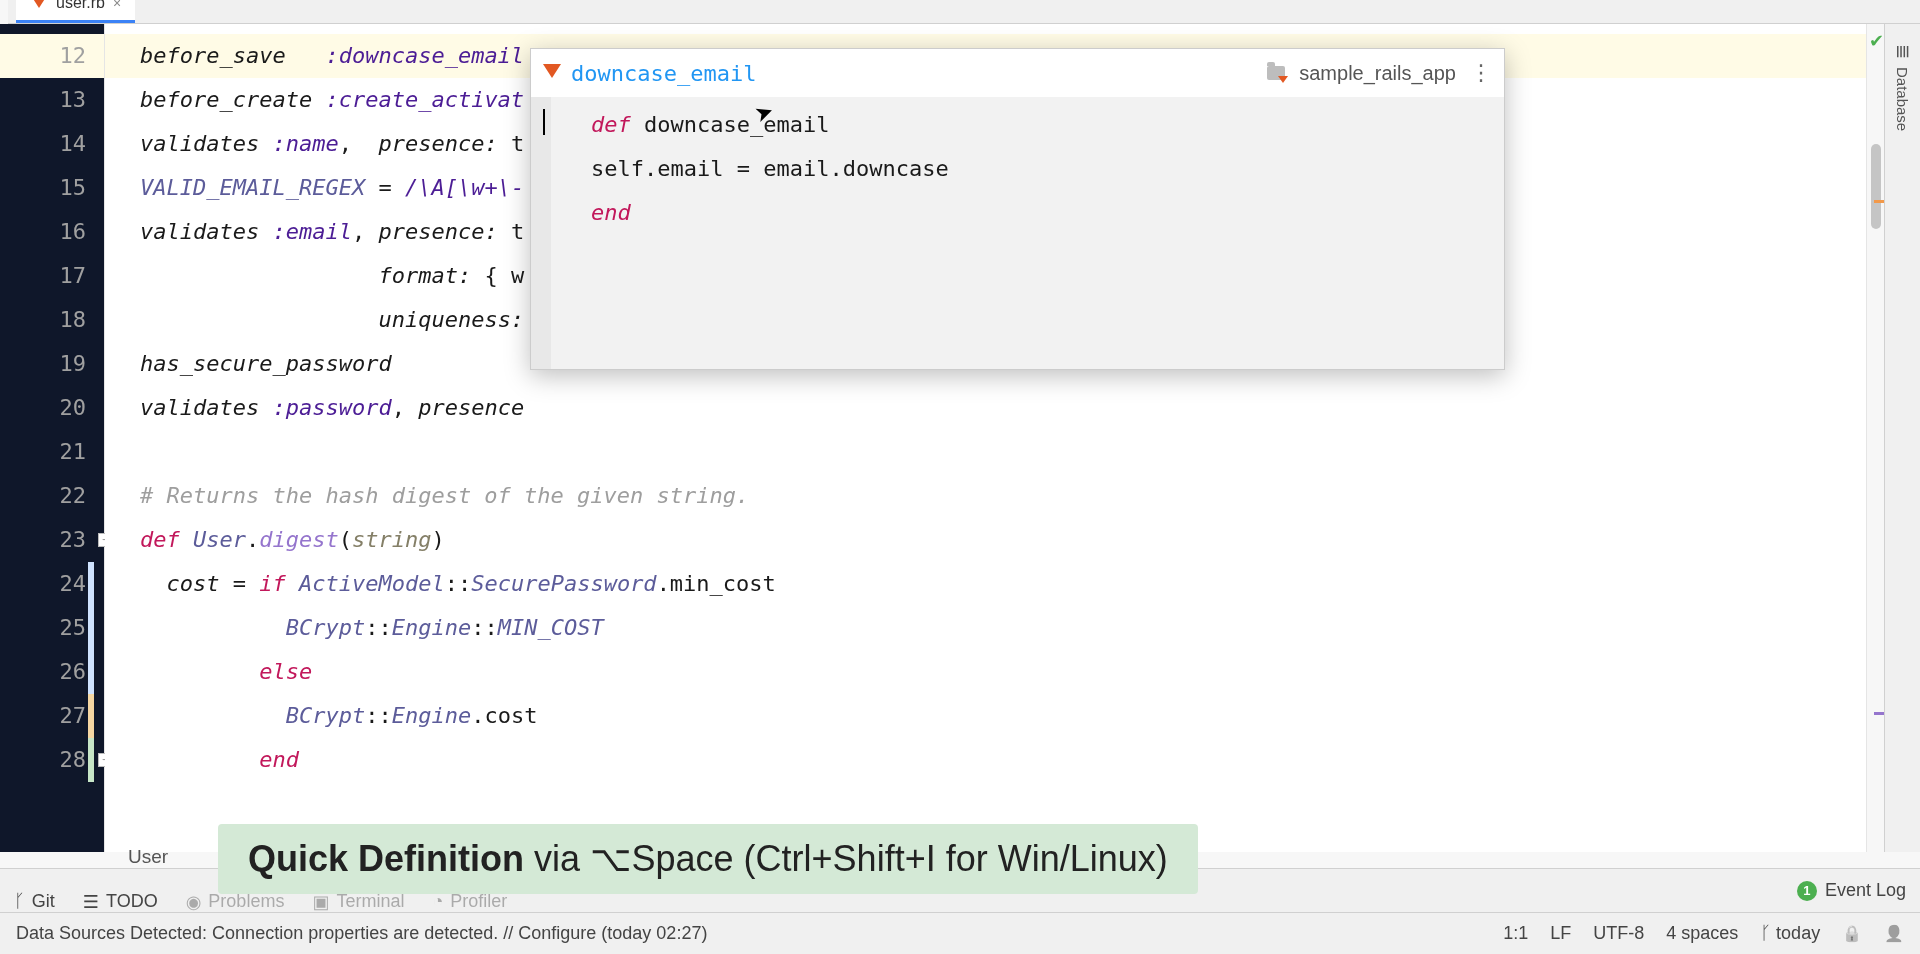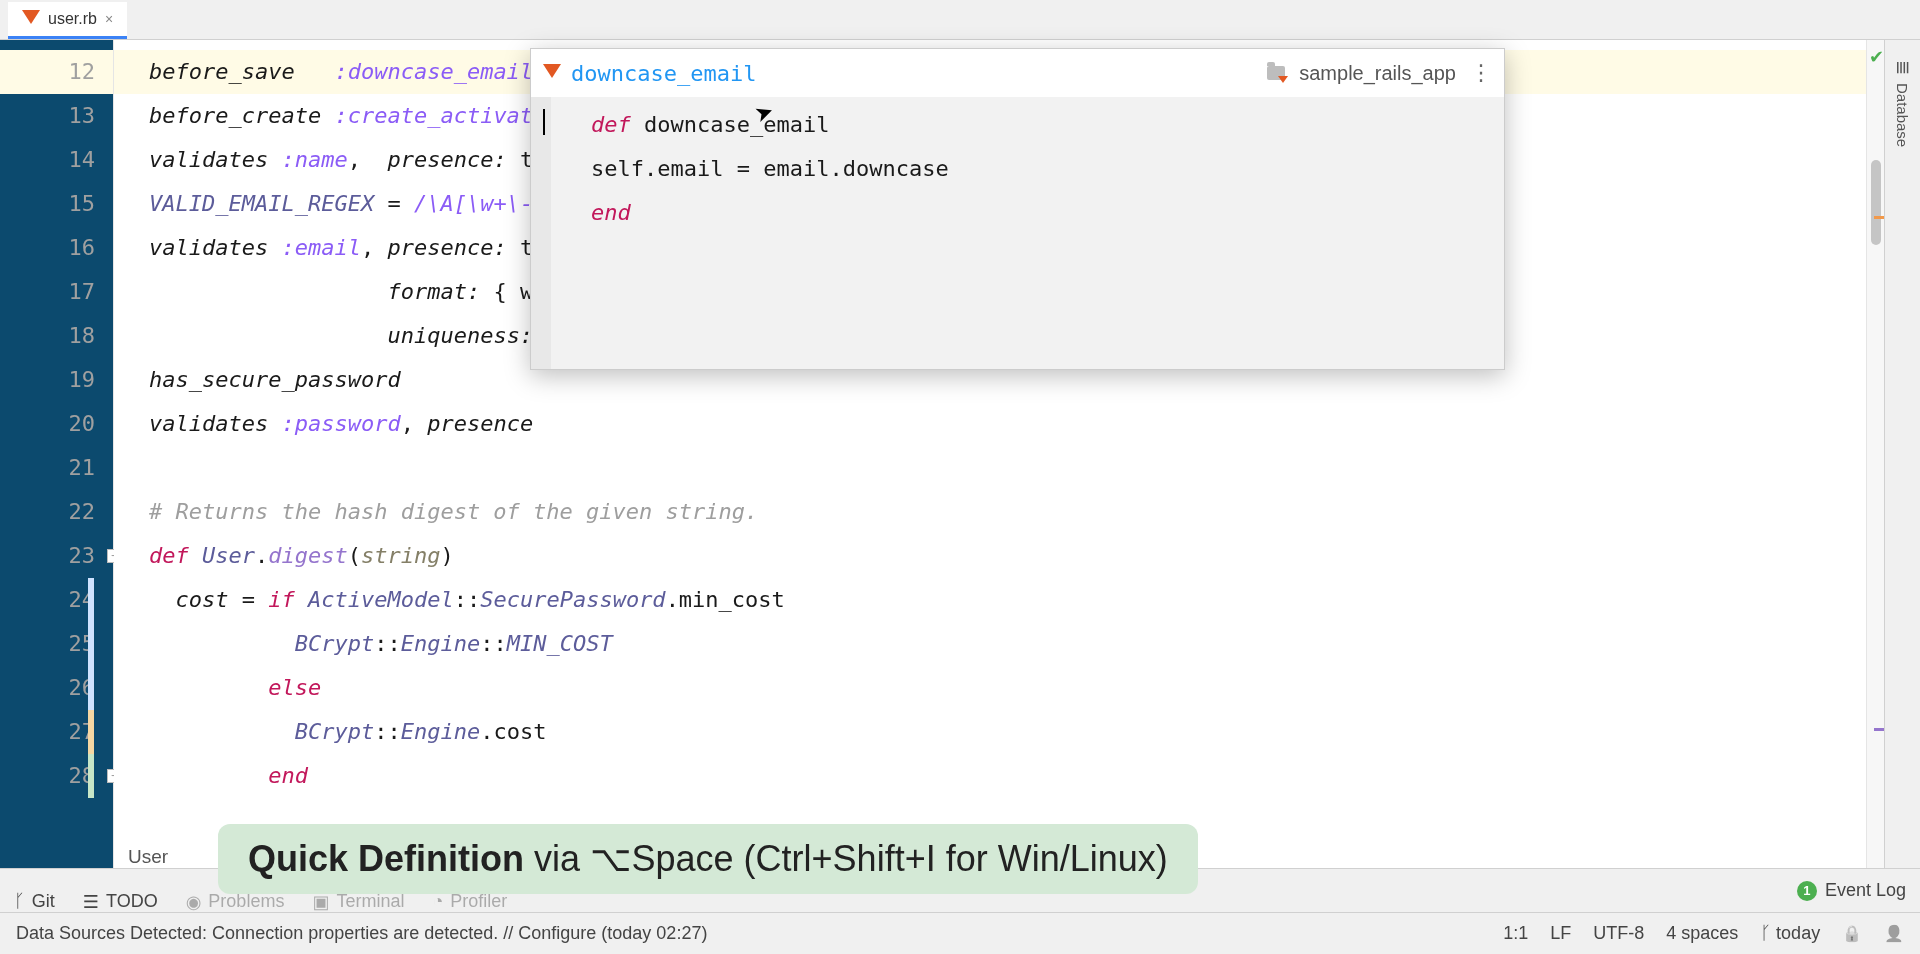--- a/index.html
+++ b/index.html
@@ -5,46 +5,47 @@
 * { margin: 0; padding: 0; box-sizing: border-box; }
 body {
   font-family: -apple-system, BlinkMacSystemFont, "Segoe UI", sans-serif;
   background: #f7f7f7;
   width: 1920px;
   height: 954px;
   overflow: hidden;
   position: relative;
 }
 .tab-bar {
-  height: 40px;
+  height: 24px;
   background: #f0f0f0;
   display: flex;
   align-items: flex-end;
   border-bottom: 1px solid #d0d0d0;
+  margin-left: 8px;
 }
 .tab {
   background: #fff;
   padding: 8px 14px;
   display: flex;
   align-items: center;
   gap: 8px;
   border-bottom: 3px solid #3b82f6;
   font-size: 16px;
   color: #333;
   margin-left: 8px;
 }
 .tab .close { color: #888; font-size: 14px; cursor: pointer; }
 .main {
   display: flex;
   height: calc(100% - 40px - 44px - 42px);
   position: relative;
 }
 .gutter {
-  width: 114px;
-  background: #0c4a6e;
+  width: 105px;
+  background: #0f172a;
   border-right: 1px solid #e5e5e5;
   text-align: right;
   padding-top: 10px;
   font-family: "SF Mono", "Menlo", "Consolas", monospace;
   font-size: 22px;
   color: #a0a0a0;
   line-height: 44px;
 }
 .gutter .ln { padding-right: 18px; position: relative; }
 .gutter .ln.hl { background: #fffbe6; }
@@ -77,21 +78,21 @@
   font-family: "SF Mono", "Menlo", "Consolas", monospace;
   font-size: 22px;
   line-height: 44px;
   position: relative;
   white-space: pre;
 }
 .editor .line { padding-left: 35px; height: 44px; }
 .editor .line.hl { background: #fffbe6; }
 .kw-it { color: #1a1a1a; font-style: italic; }
 .kw { color: #c2185b; font-style: italic; }
-.sym { color: #8b5cf6; font-style: italic; }
+.sym { color: #4c1d95; font-style: italic; }
 .const { color: #5c5c9a; font-style: italic; }
 .comment { color: #9e9e9e; font-style: italic; }
 .def-name { color: #9575cd; font-style: italic; }
 .param { color: #847f67; font-style: italic; }
 .plain { color: #1a1a1a; }
 .selfkw { color: #1a1a1a; }
 .right-sidebar {
   width: 36px;
   background: #f0f0f0;
   border-left: 1px solid #d0d0d0;
@@ -187,21 +188,21 @@
 }
 .hint-banner {
   position: absolute;
   left: 218px;
   top: 824px;
   background: #d4e9d6;
   padding: 14px 30px;
   font-size: 36px;
   color: #222;
   z-index: 40;
-  border-radius: 12px;
+  border-radius: 4px;
 }
 .hint-banner .bold { font-weight: 700; }
 .bottom-toolbar {
   position: absolute;
   bottom: 42px;
   left: 0; right: 0;
   height: 44px;
   background: #f0f0f0;
   border-top: 1px solid #d0d0d0;
   display: flex;

